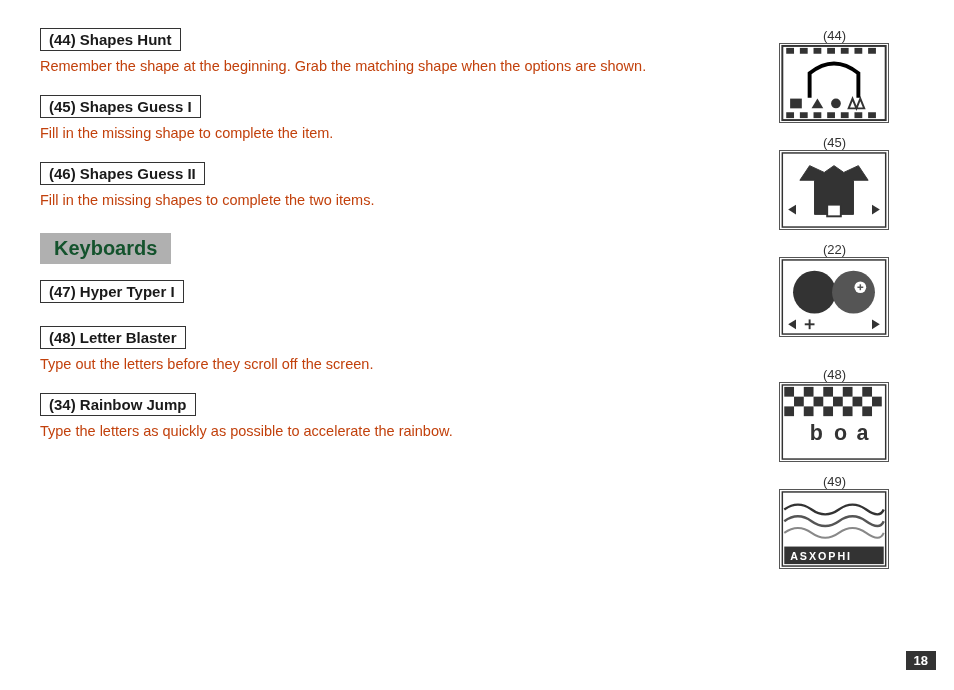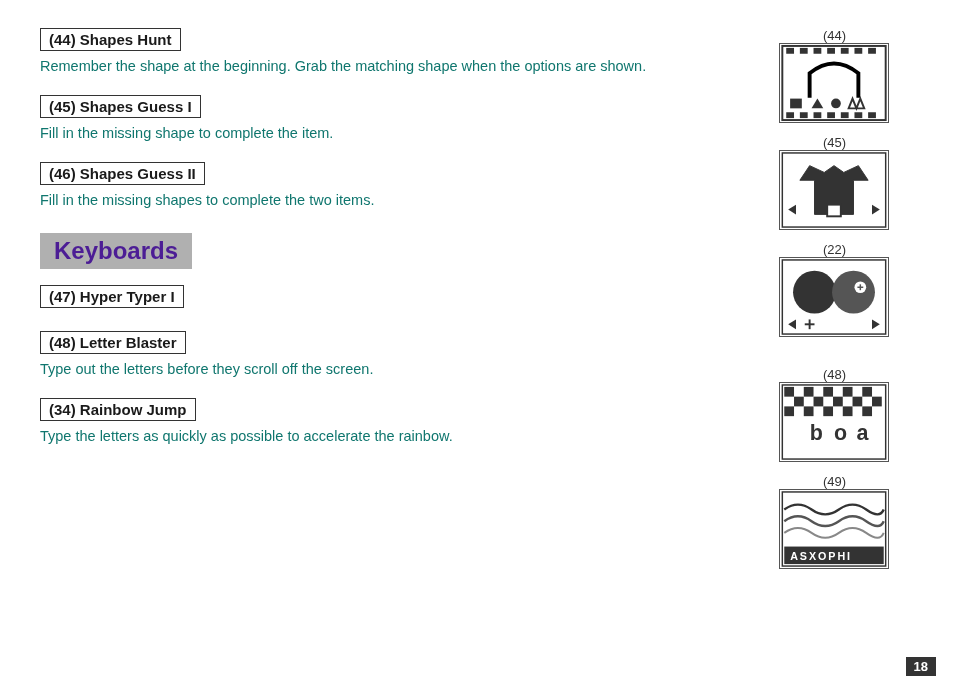--- a/index.html
+++ b/index.html
@@ -47,31 +47,31 @@
       font-weight: bold;
       font-size: 15px;
       margin-bottom: 5px;
       background: #fff;
       text-align: center;
     }
 
     .entry-desc {
       font-size: 14.5px;
       line-height: 1.45;
-      color: #0f766e;
+      color: #c2410c;
     }
 
     
     .section-header {
       display: inline-block;
       background: #b0b0b0;
       padding: 4px 14px;
       font-weight: bold;
-      font-size: 24px;
-      color: #4c1d95;
+      font-size: 20px;
+      color: #14532d;
       margin-bottom: 16px;
       margin-top: 4px;
     }
 
     
     .img-row {
       display: flex;
       flex-direction: column;
       align-items: center;
       margin-bottom: 12px;
@@ -100,21 +100,21 @@
 
     
     .img-box svg {
       width: 100%;
       height: 100%;
     }
 
     
     .page-number {
       position: absolute;
-      bottom: 14px;
+      bottom: 20px;
       right: 18px;
       background: #333;
       color: #fff;
       font-size: 13px;
       font-weight: bold;
       padding: 2px 8px;
       min-width: 26px;
       text-align: center;
     }
 

